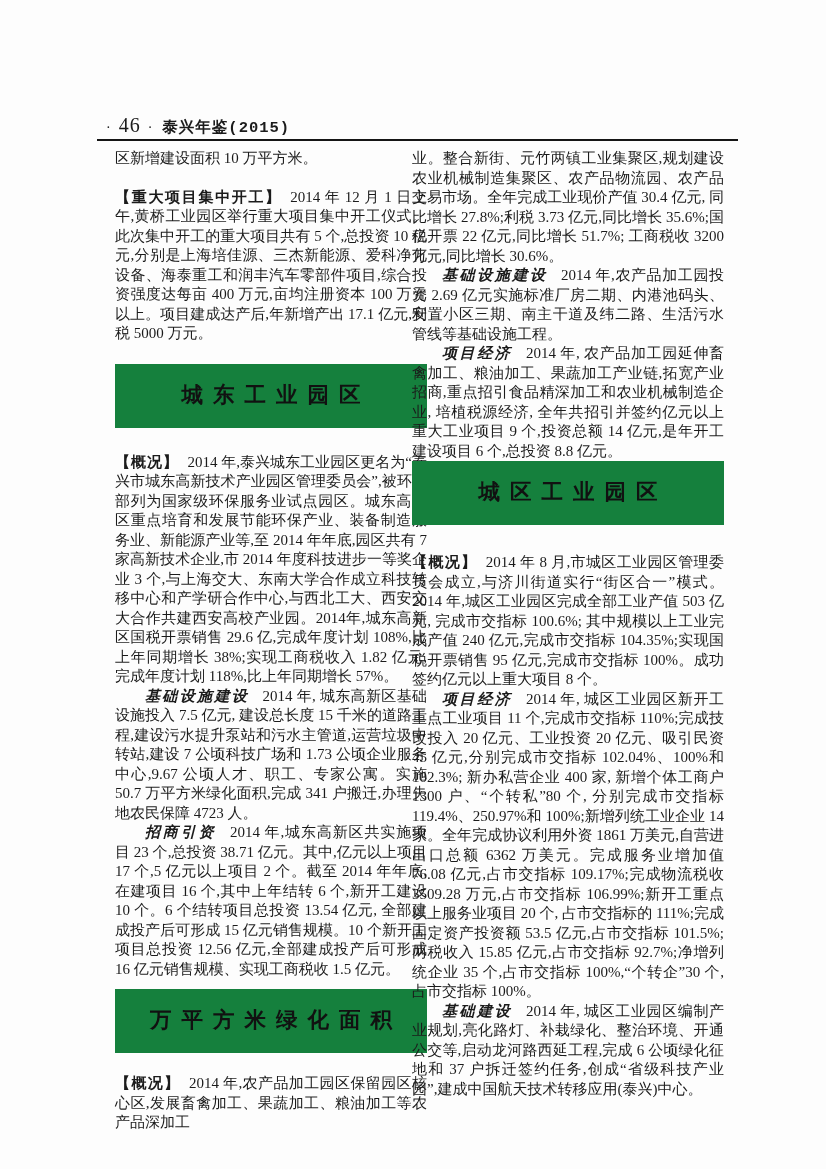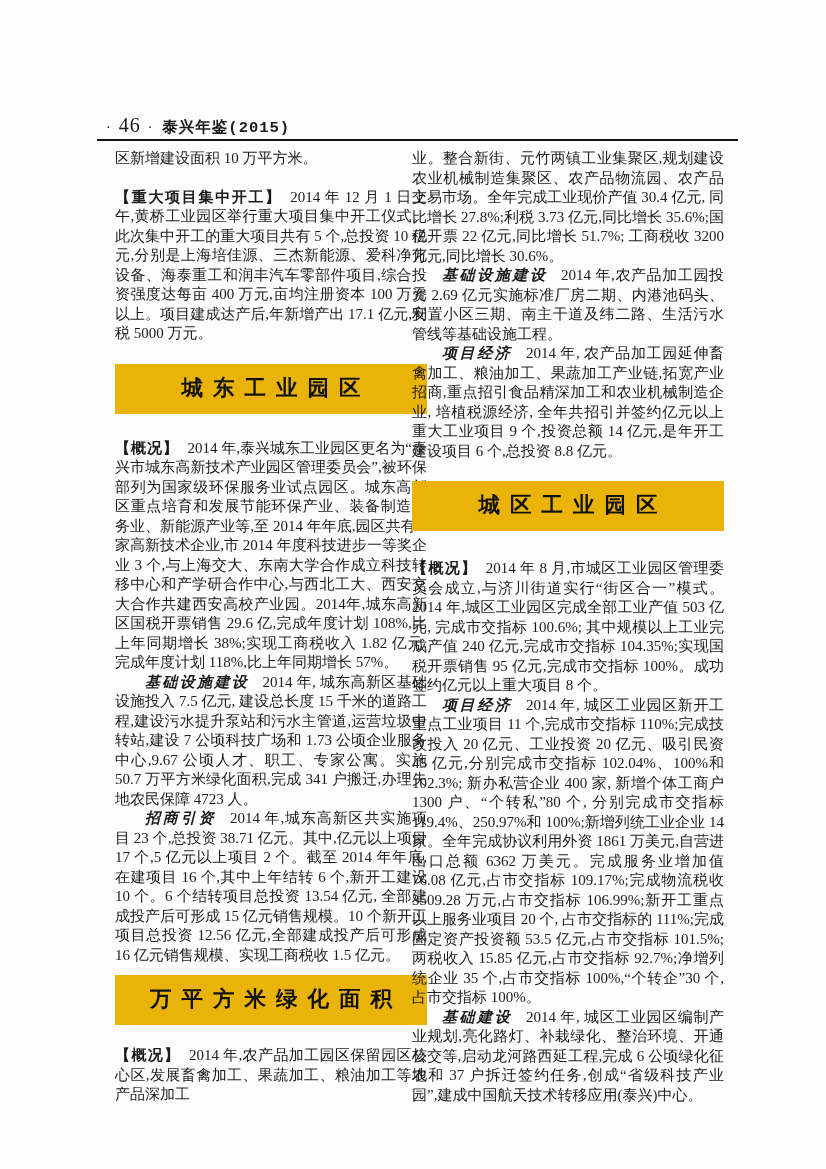--- a/index.html
+++ b/index.html
@@ -43,31 +43,31 @@
     letter-spacing:1px;
   }
   p.sub{ text-indent:2em; }
   .sub-label{
     font-style:italic;
     font-weight:bold;
     letter-spacing:2px;
     margin-right:0.9em;
   }
   .section-box{
-    background:#eab308;
-    height:50px;
+    background:#15803d;
+    height:64px;
     margin:20px 0 24px 0;
     display:flex;align-items:center;justify-content:center;
     font-family:"Liberation Sans", sans-serif;
     font-weight:bold;font-size:21.5px;color:#111;
     letter-spacing:10px;text-indent:10px;
     text-align:center;
   }
   .section-box.tight-top{margin-top:10px;margin-bottom:20px;}
-  .section-box.right-box{margin-top:20px;margin-bottom:27px;}
+  .section-box.right-box{margin-top:0;margin-bottom:27px;}
 </style>
 </head>
 <body>
 
 <div class="page">
 
   <div class="running-header">
     <span class="dot">·</span><span class="pagenum">46</span><span class="dot">·</span><span class="book">泰兴年鉴(2015)</span>
   </div>
   <div class="header-rule"></div>

